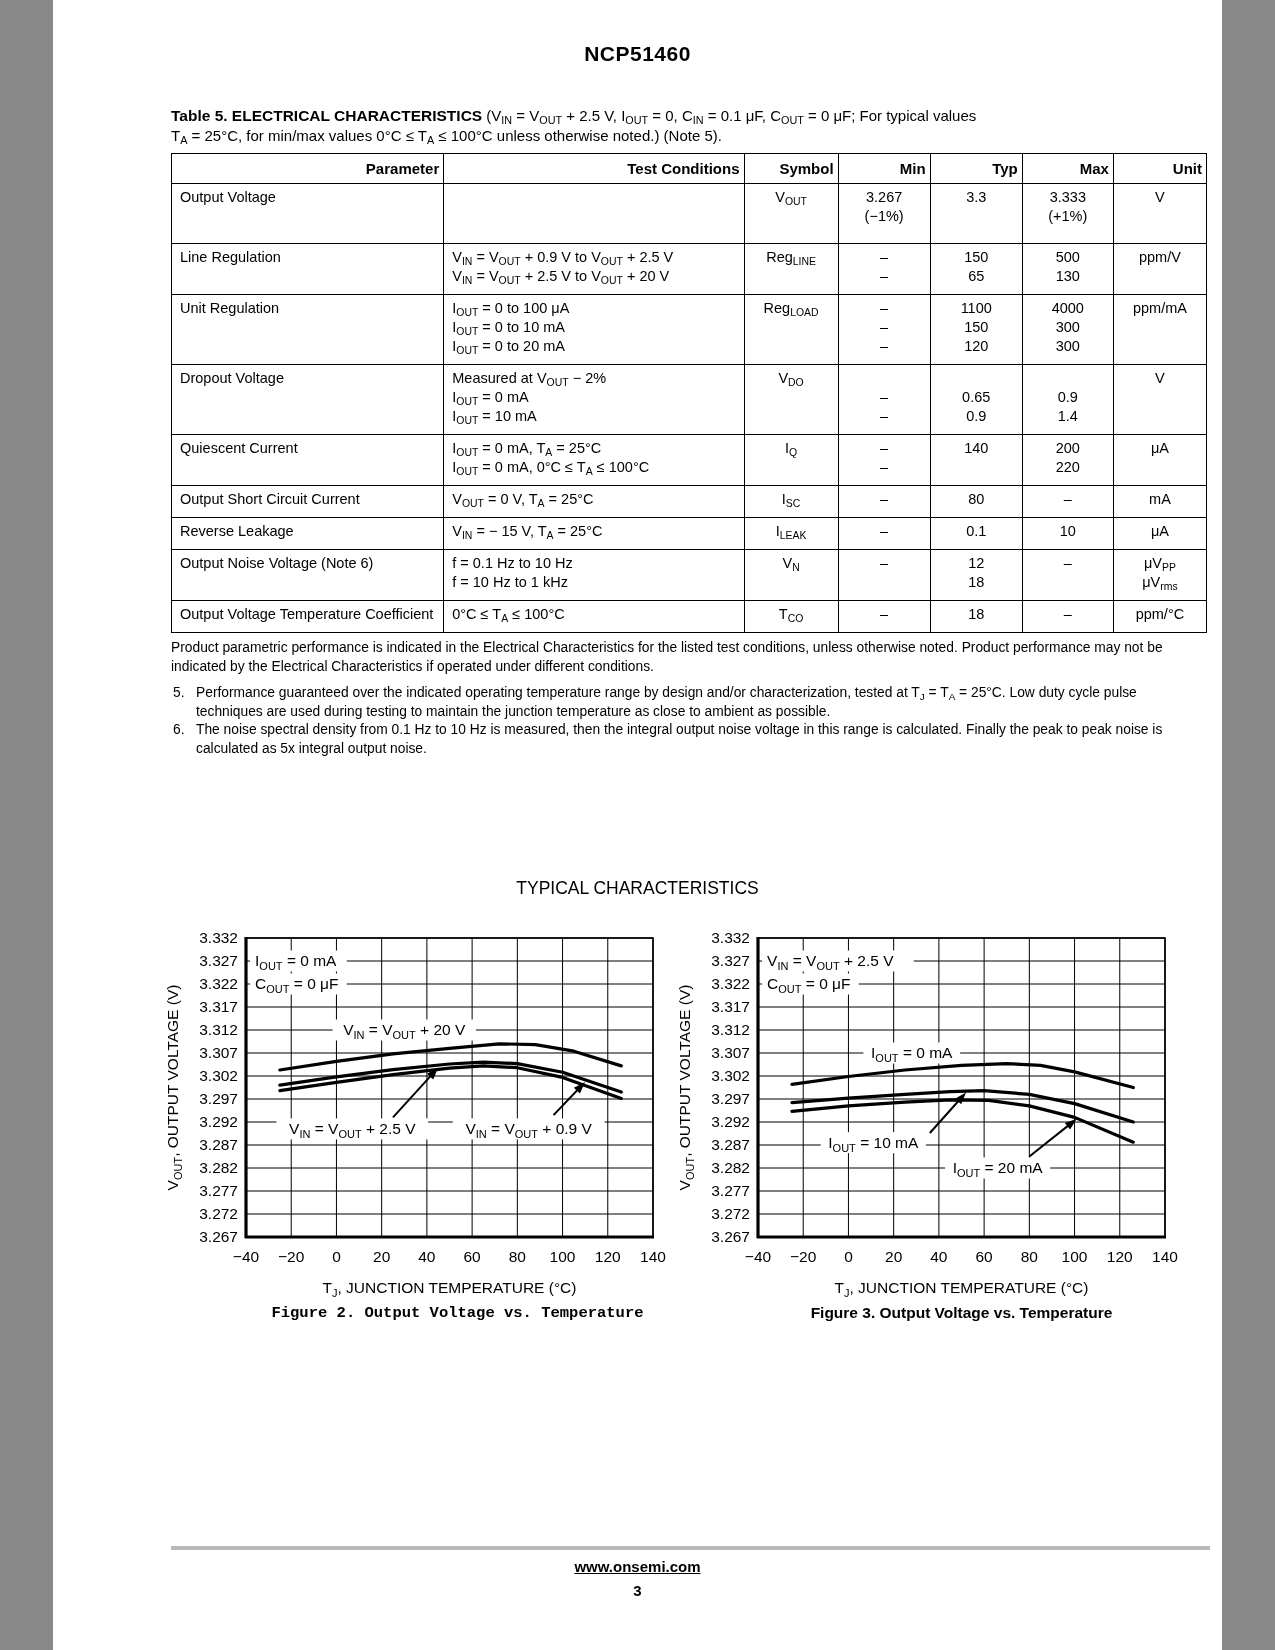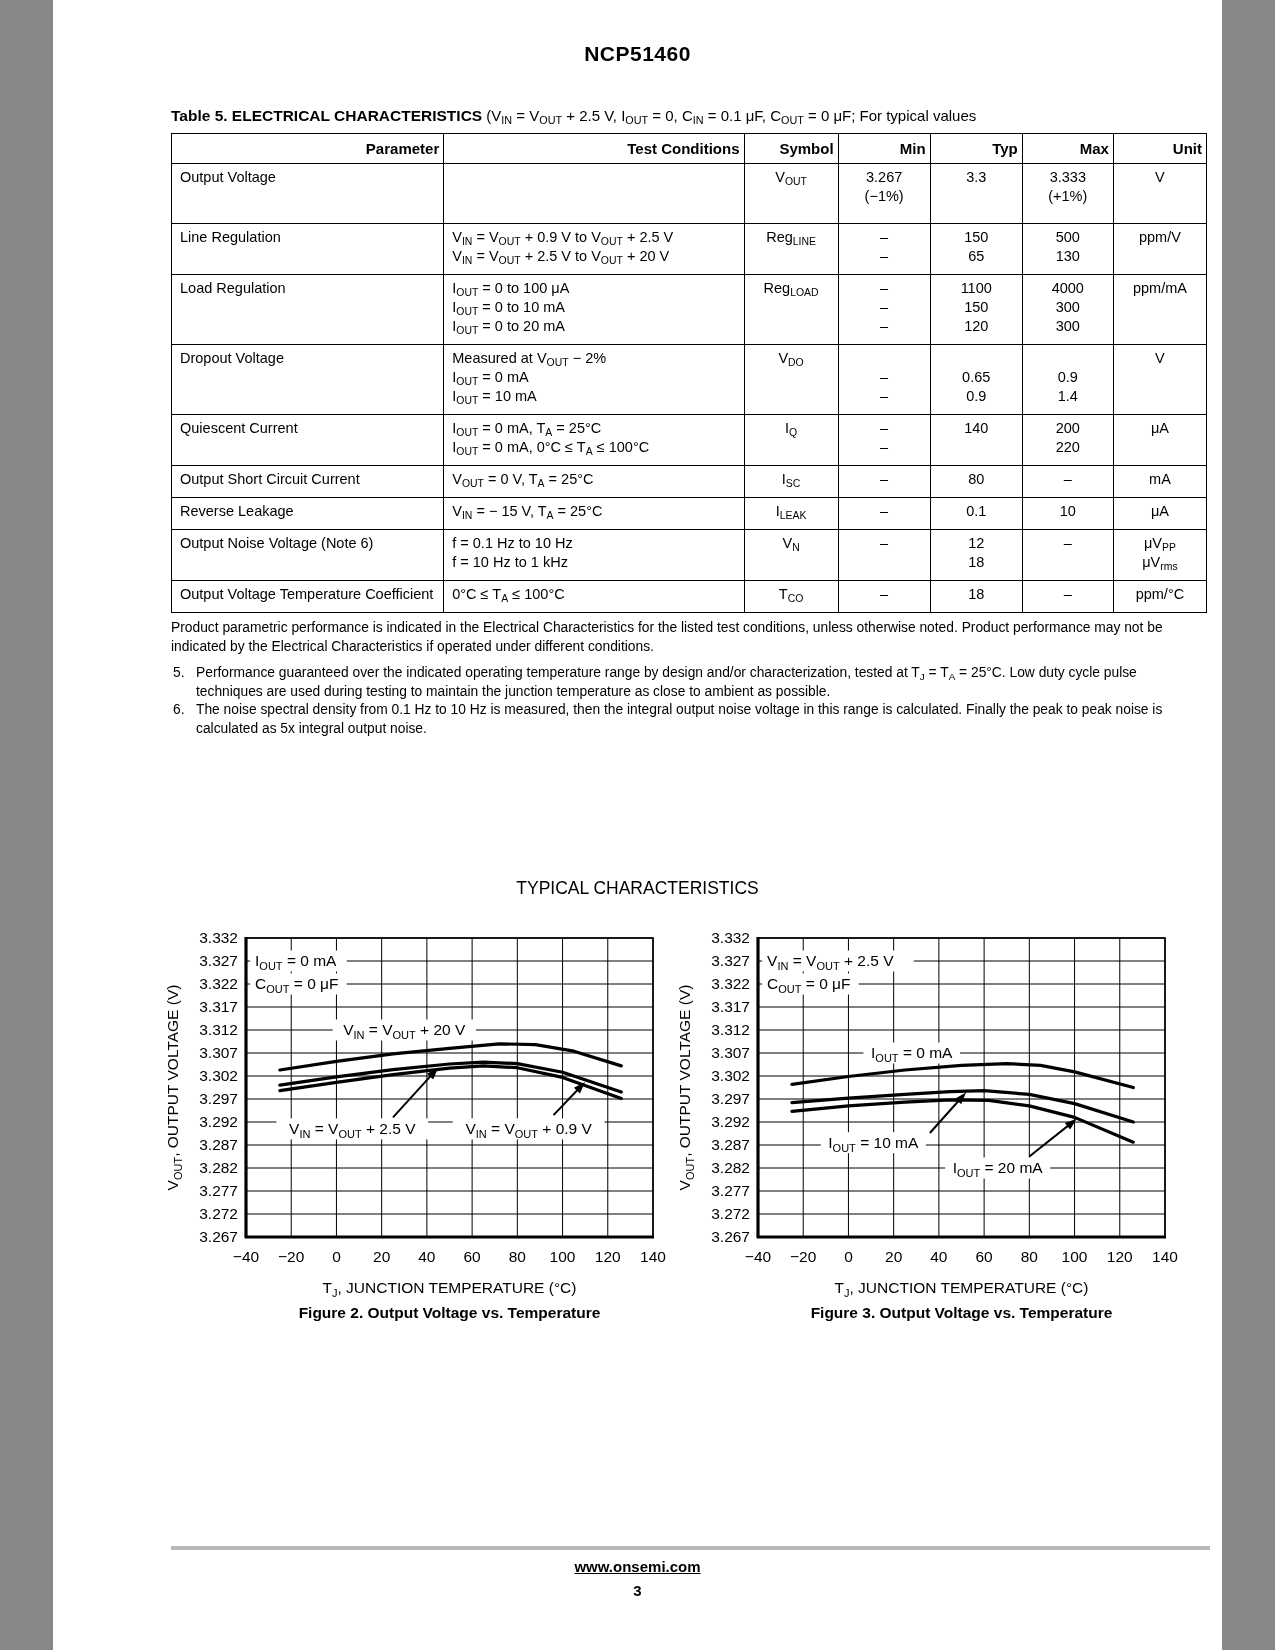--- a/index.html
+++ b/index.html
@@ -45,38 +45,39 @@
 
   svg.chart { position:absolute; width:555px; height:382px; }
   svg.chart text { font-family:"Liberation Sans", sans-serif; fill:#000; }
   #chart-left  { left:103px; top:922px; }
   #chart-right { left:615px; top:922px; }
 
   .fig-caption {
     position:absolute; top:1304px; width:407px;
     text-align:center; font-size:15.5px; font-weight:bold;
   }
-  #caption-left  { left:193px; }
+  #caption-left  { left:201px;font-family:Liberation Mono, monospace; }
   #caption-right { left:705px; }
 
   .footer-bar { position:absolute; top:1546px; left:118px; width:1039px; height:4px; background:#b9b9b9; }
   .footer-link-wrap { position:absolute; top:1558px; left:0; width:100%; text-align:center; }
   .footer-link { color:#000000; font-weight:bold; font-size:15px; text-decoration:underline; }
   .page-num { position:absolute; top:1582px; left:0; width:100%; text-align:center; font-size:15px; font-weight:bold; }
 </style>
 </head>
 <body>
 
 <div class="page">
 
   <div class="doc-title">NCP51460</div>
 
   <div class="content">
     <div class="tbl-title">
       <span class="b">Table 5. ELECTRICAL CHARACTERISTICS</span><span> (V<sub>IN</sub> = V<sub>OUT</sub> + 2.5 V, I<sub>OUT</sub> = 0, C<sub>IN</sub> = 0.1 μF, C<sub>OUT</sub> = 0 μF; For typical values</span><br>
+      <span>T<sub>A</sub> = 25°C, for min/max values 0°C ≤ T<sub>A</sub> ≤ 100°C unless otherwise noted.) (Note 5).</span>
     </div>
 
     <table class="ec">
       <colgroup id="ec-cols">
           <col style="width: 272px;">
           <col style="width: 300px;">
           <col style="width: 94px;">
           <col style="width: 92px;">
           <col style="width: 92px;">
           <col style="width: 91px;">
@@ -141,21 +142,21 @@
             <td class="c">
               <div class="ln">500</div>
               <div class="ln">130</div>
             </td>
             <td class="c">
               <div class="ln">ppm/V</div>
             </td>
           </tr>
           <tr>
             <td class="param">
-              <div class="ln">Load Regulation</div>
+              <div class="ln">Unit Regulation</div>
             </td>
             <td class="cond">
               <div class="ln">I<sub>OUT</sub> = 0 to 100 μA</div>
               <div class="ln">I<sub>OUT</sub> = 0 to 10 mA</div>
               <div class="ln">I<sub>OUT</sub> = 0 to 20 mA</div>
             </td>
             <td class="c">
               <div class="ln">Reg<sub>LOAD</sub></div>
             </td>
             <td class="c">

